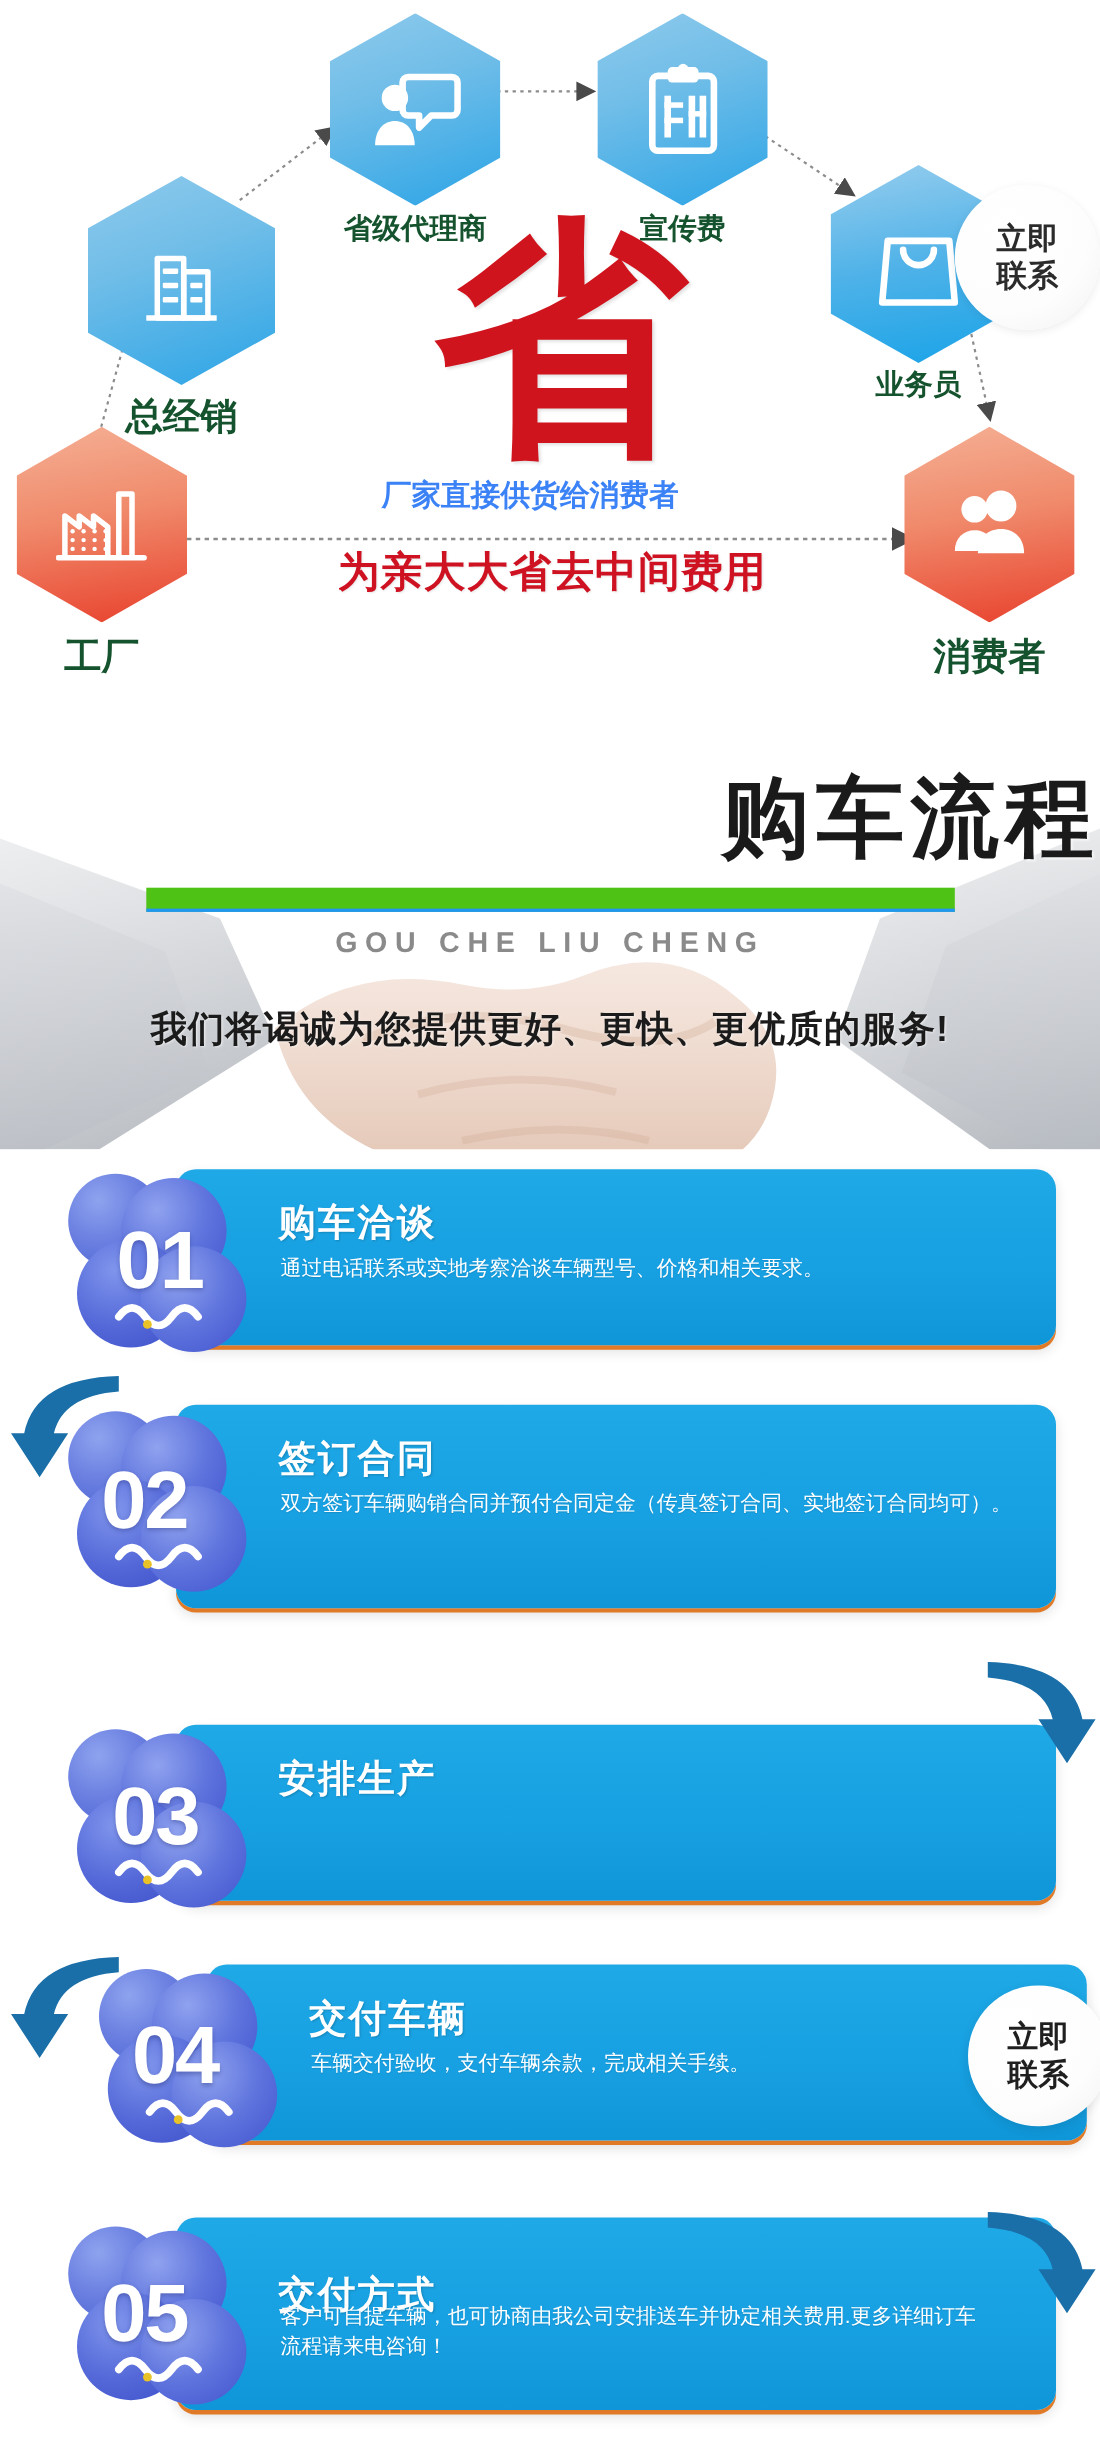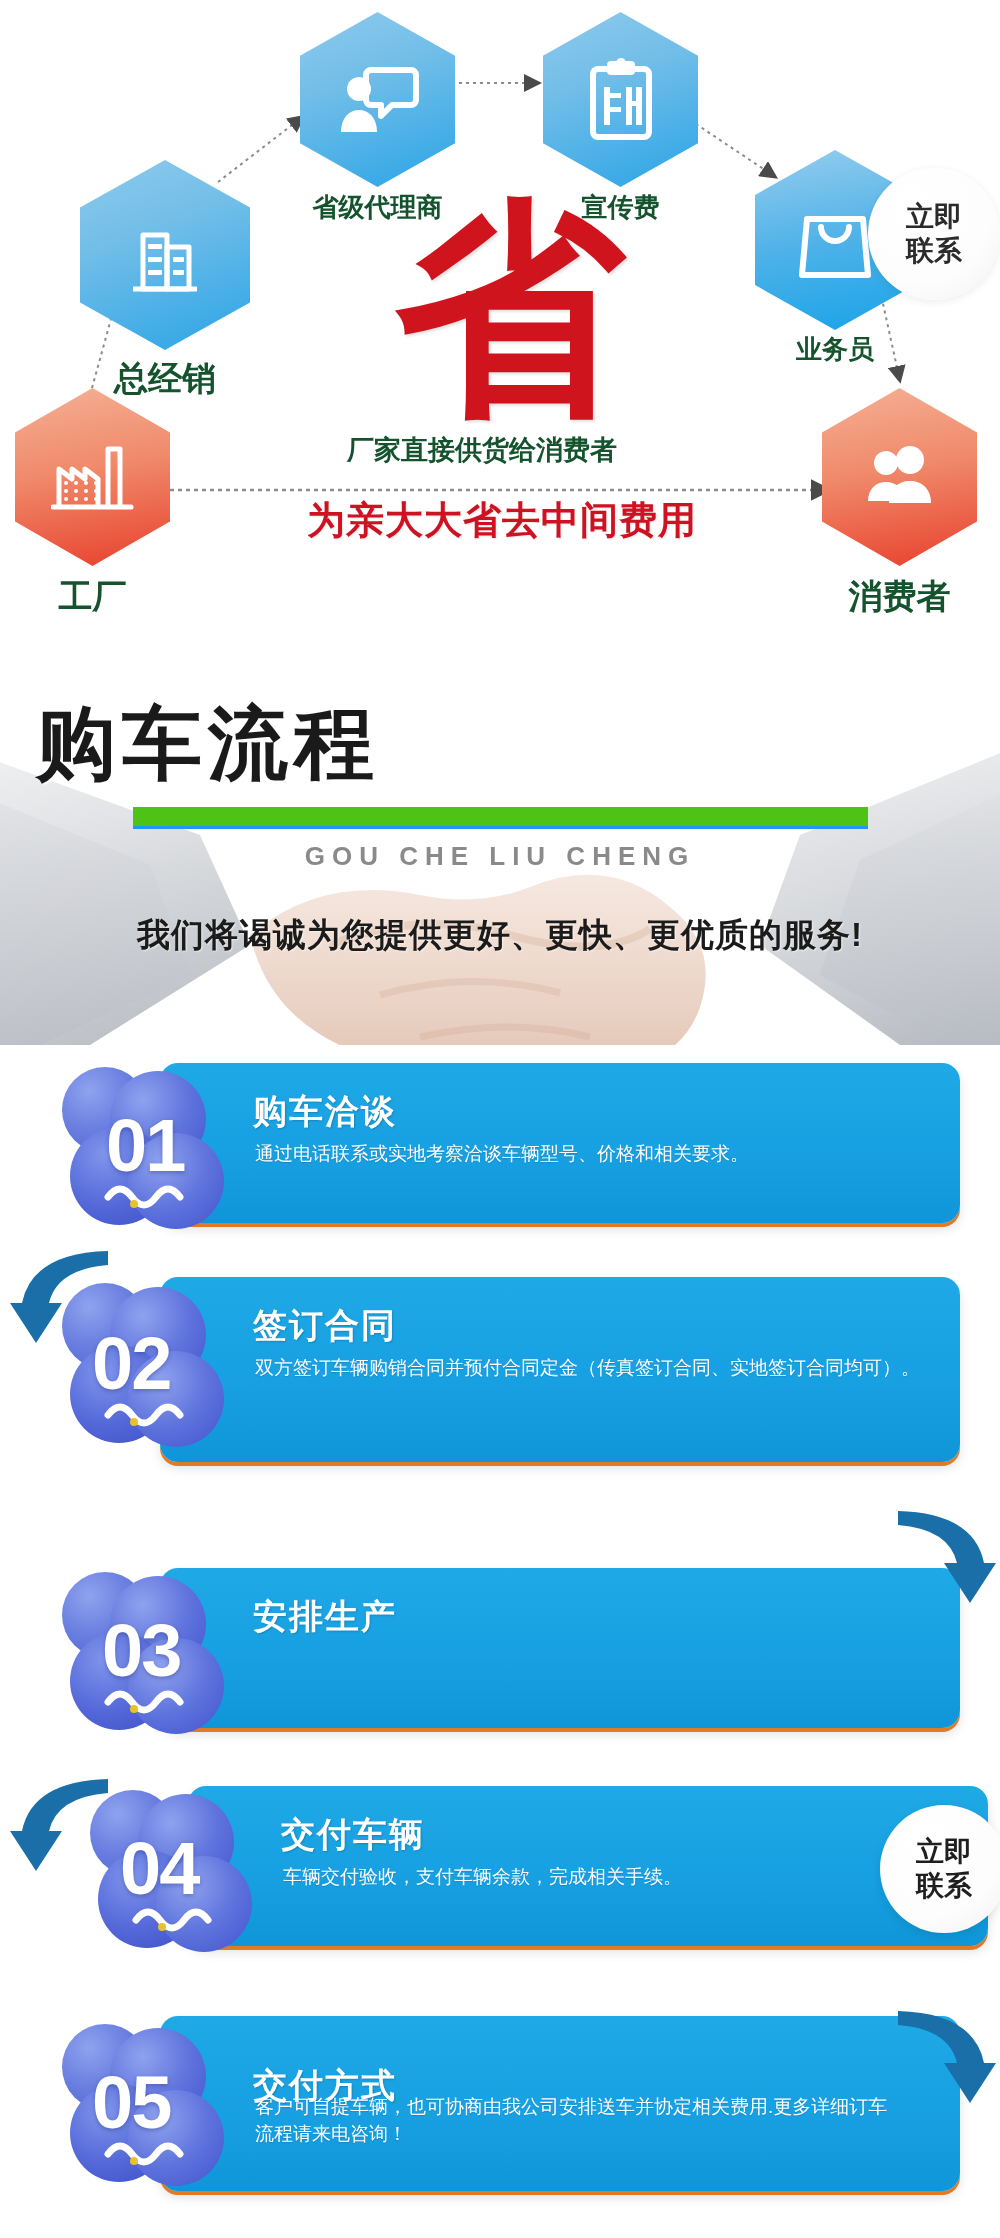--- a/index.html
+++ b/index.html
@@ -47,21 +47,21 @@
   .bigsave {
     position: absolute;
     color: #d0141e;
     font-weight: 900;
     font-family: "DejaVu Sans", "Liberation Sans", sans-serif;
     line-height: 1;
     text-shadow: 2px 2px 3px rgba(0,0,0,.12);
   }
   .direct-line {
     position: absolute;
-    color: #14532d;
+    color: #3b82f6;
     font-weight: 700;
     white-space: nowrap;
   }
   .red-line {
     position: absolute;
     color: #cf1222;
     font-weight: 900;
     letter-spacing: 1px;
     white-space: nowrap;
     text-shadow: 1px 1px 2px rgba(0,0,0,.10);
@@ -91,21 +91,21 @@
   }
   .handshake-bg {
     position: absolute;
     left: 0; top: 0; width: 1000px; height: 400px;
     overflow: hidden;
   }
 
   .banner-title {
     position: absolute;
     left: 0; top: 46px; width: 1000px;
-    text-align: left;
+    text-align: right;
     font-weight: 900;
     font-size: 80px;
     letter-spacing: 6px;
     color: #1a1a1a;
     z-index: 4;
     text-shadow: 2px 2px 2px rgba(255,255,255,.65);
     padding-left: 36px;
   }
   .title-underline {
     position: absolute;

